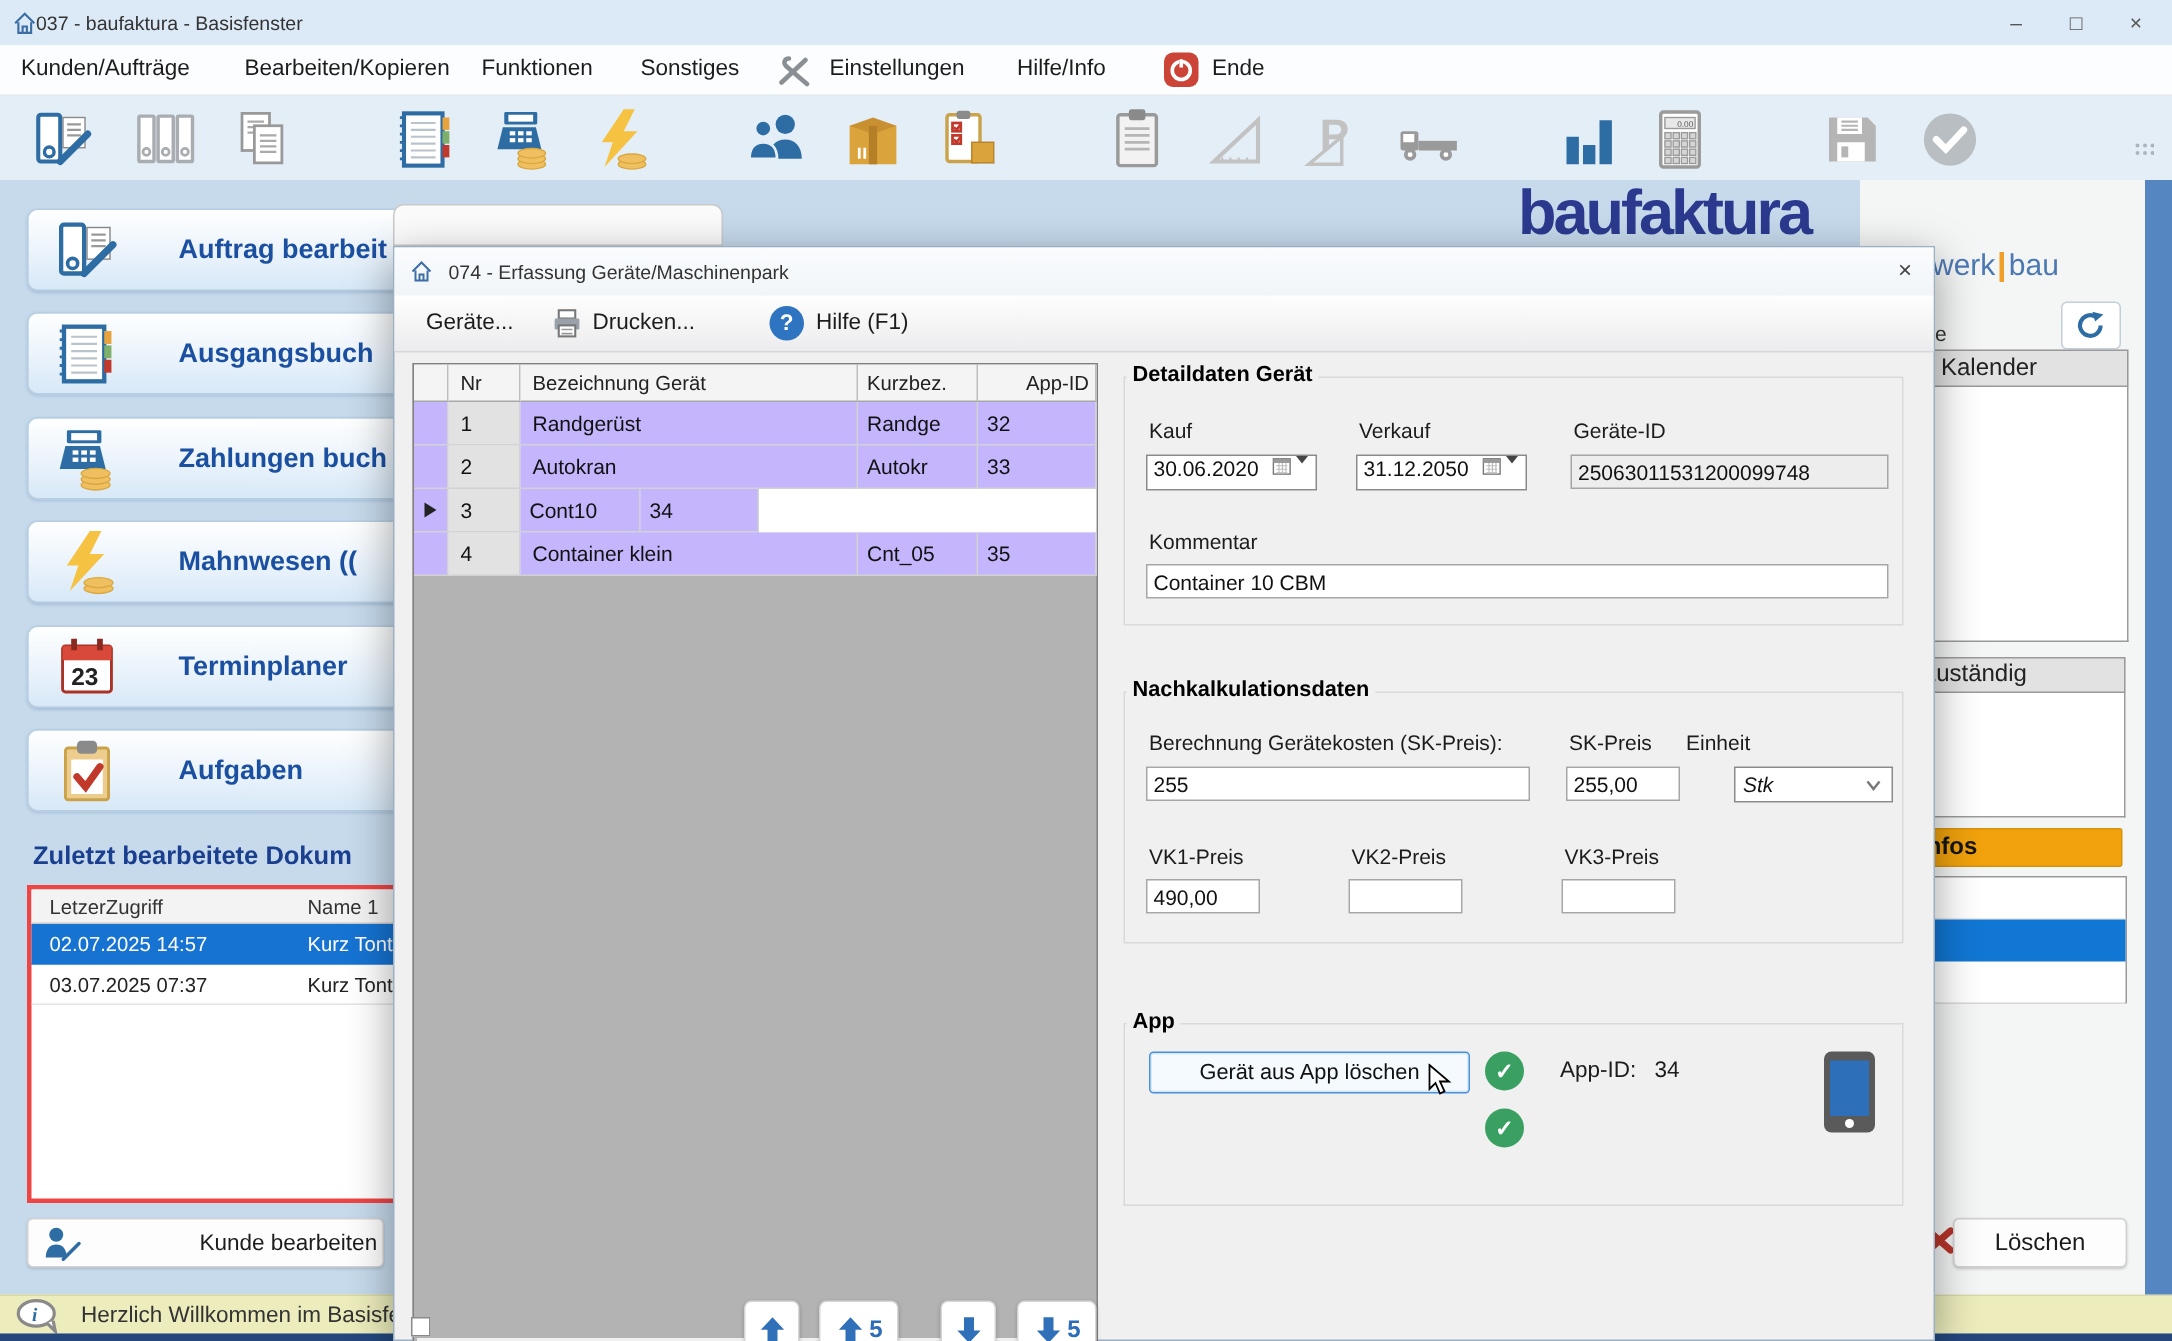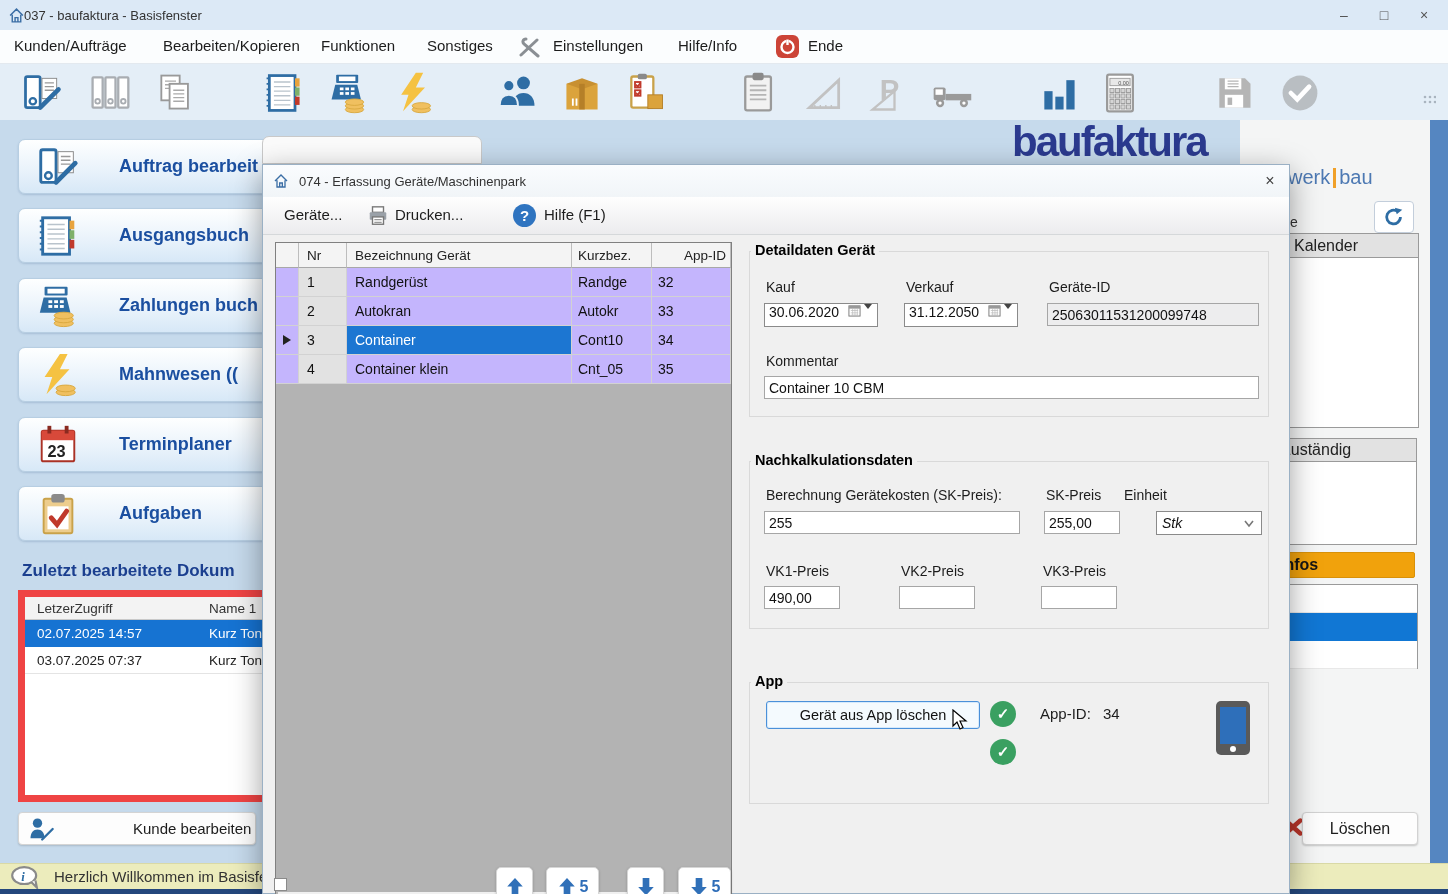--- a/index.html
+++ b/index.html
@@ -22,21 +22,21 @@
 
   
   .sbtn { position:absolute; left:18px; width:462px; height:55px; border:1px solid #b7cee2; border-radius:7px;
           background:linear-gradient(180deg,#feffff 0%,#eaf3fb 55%,#d7e8f7 100%);
           display:flex; align-items:center; box-shadow:0 1px 2px rgba(80,110,150,.25); }
   .sbtn .ic { width:46px; height:46px; margin-left:16px; }
   .sbtn .ic svg { width:46px; height:46px; }
   .sbtn .lbl { font-size:18px; font-weight:bold; color:#1b4fa0; margin-left:38px; white-space:nowrap; }
 
   #recent-title { left:22px; top:561px; font-size:17px; font-weight:bold; color:#1b3f8f; white-space:nowrap; }
-  #recent-table { left:18px; top:590px; width:442px; height:212px; background:#fff; border:7px solid #ef4444; }
+  #recent-table { left:18px; top:590px; width:442px; height:212px; background:#fff; border:3px solid #ef4444; }
   #recent-head { display:flex; height:23px; background:#f3f3f3; border-bottom:1px solid #c9c9c9; font-size:13.5px; color:#333; align-items:center; }
   .rc1 { width:172px; padding-left:12px; }
   .rc2 { flex:1; padding-left:12px; }
   .rrow { display:flex; height:27px; align-items:center; font-size:13.5px; color:#222; border-bottom:1px solid #e4e4e4; white-space:nowrap; }
   .rrow.sel { background:#1673d2; color:#fff; border-bottom:1px solid #1673d2; }
 
   #kunde-btn { left:18px; top:812px; width:238px; height:33px; background:#fdfdfd; border:1px solid #d4d4d4; border-radius:4px;
                display:flex; align-items:center; box-shadow:0 1px 2px rgba(0,0,0,.15); }
   #kunde-btn svg { width:28px; height:28px; margin-left:8px; }
   #kunde-btn .lbl { font-size:15px; color:#1c1c1c; margin-left:78px; }
@@ -506,21 +506,20 @@
       <div class="c cnr">2</div>
       <div class="c cbez">Autokran</div>
       <div class="c ckz">Autokr</div>
       <div class="c cid">33</div>
     </div>
     <div class="grow">
       <div class="c csel">
           <span class="tri"></span>
         </div>
       <div class="c cnr">3</div>
-      <div class="c cbez cell-selected">Container</div>
       <div class="c ckz">Cont10</div>
       <div class="c cid">34</div>
     </div>
     <div class="grow">
       <div class="c csel"></div>
       <div class="c cnr">4</div>
       <div class="c cbez">Container klein</div>
       <div class="c ckz">Cnt_05</div>
       <div class="c cid">35</div>
     </div>

